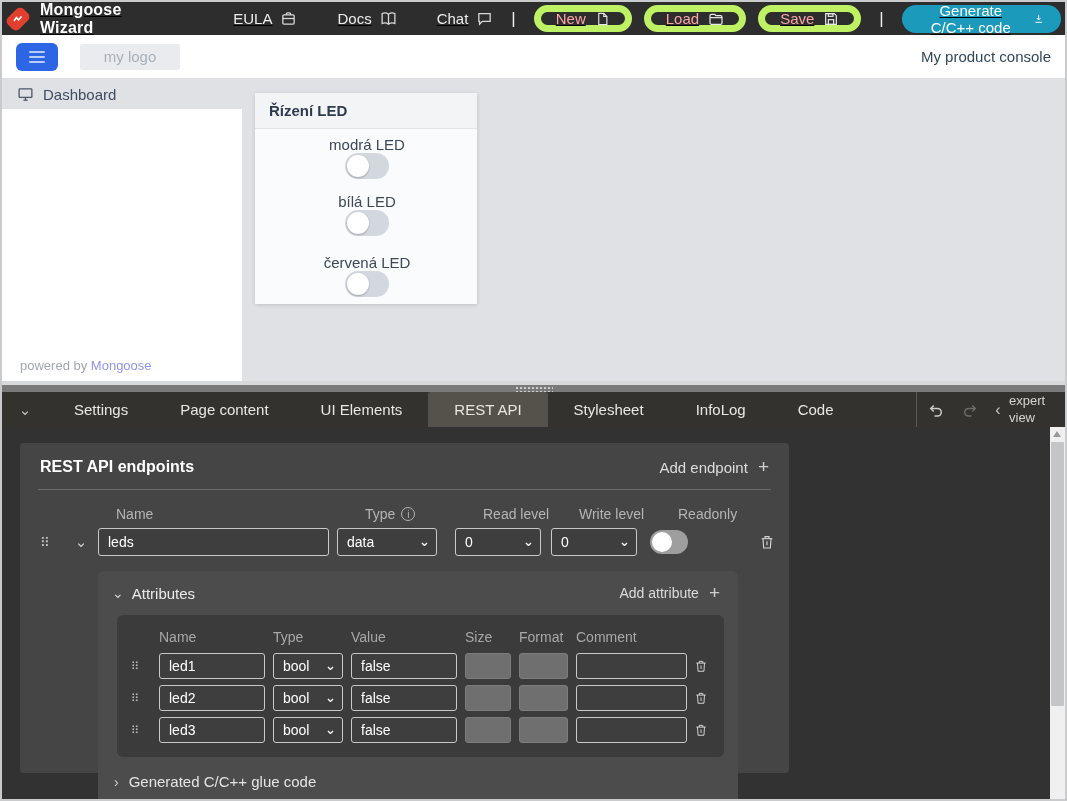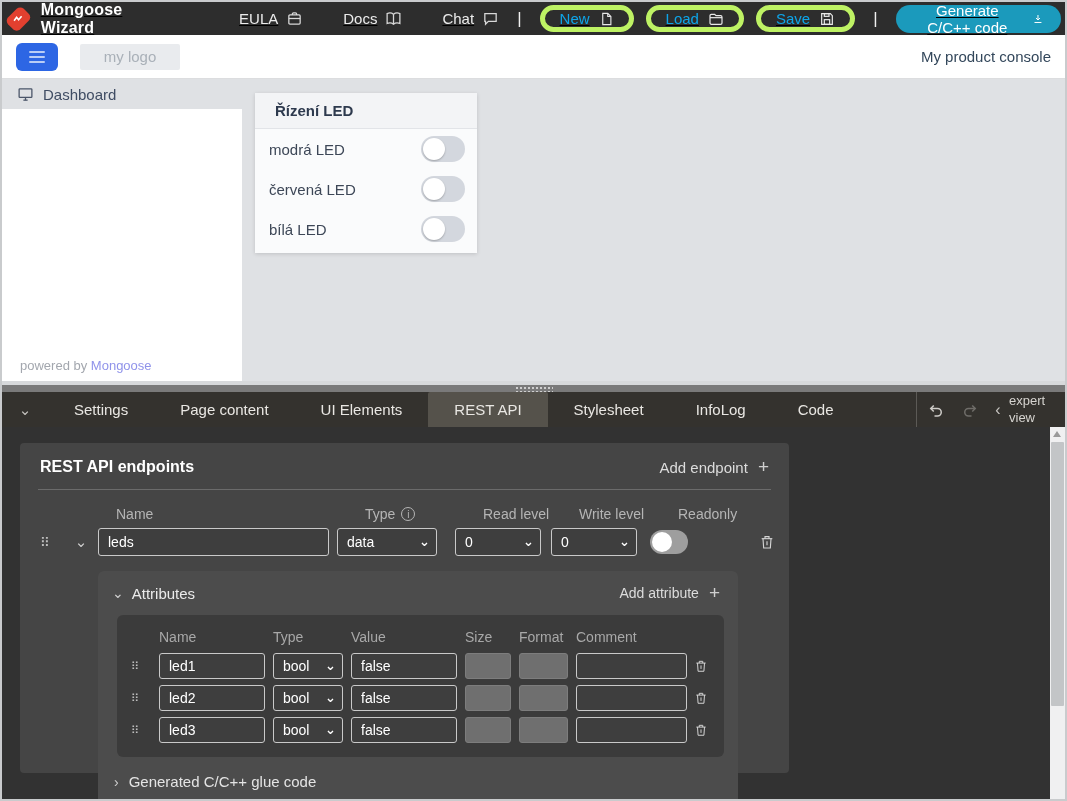--- a/index.html
+++ b/index.html
@@ -9,43 +9,43 @@
   
   .topbar { height:33px; background:#2d2d2d; display:flex; align-items:center; padding:0 4px; flex:0 0 auto;text-decoration:underline; }
   .logo { width:22px; height:22px; background:#e2402f; border-radius:5px; transform:rotate(45deg); margin:0 6px 0 4px; display:flex; align-items:center; justify-content:center; }
   .logo svg { transform:rotate(-45deg); }
   .app-title { color:#ffffff; font-weight:bold; font-size:16px; margin-left:8px; letter-spacing:.2px; }
   .topnav { display:flex; align-items:center; gap:40px; margin-left:92px;text-align:right; }
   .topnav-item { display:flex; align-items:center; gap:8px; color:#ececec; font-size:15px; cursor:pointer; }
   .topnav-item svg { stroke:#d8d8d8; }
   .vsep { color:#f0f0f0; font-size:17px; margin:0 18px; }
   .pillgroup { display:flex; align-items:center; gap:12px; }
-  .pill { display:flex; align-items:center; gap:9px; border:5px solid #bef264; border-radius:999px; background:transparent; color:#0ea5e9; font-size:15px; padding:4px 15px; height:27px; cursor:pointer; font-family:inherit; }
+  .pill { display:flex; align-items:center; gap:9px; border:7px solid #bef264; border-radius:999px; background:transparent; color:#fca5a5; font-size:15px; padding:4px 15px; height:27px; cursor:pointer; font-family:inherit; }
   .pill svg { stroke:#e8e8e8; }
   .gen-btn { display:flex; align-items:center; gap:10px; border:none; border-radius:999px; color:#ffffff; font-size:15px; padding:5px 17px; height:28px; cursor:pointer; font-family:inherit; }
   .gen-btn svg { stroke:#ffffff; }
 
   
   .brandbar { height:44px; background:#ffffff; border-bottom:1px solid #dcdddf; display:flex; align-items:center; padding:0 14px; flex:0 0 auto; }
   .menu-btn { width:42px; height:28px; background:#2d66e4; border:none; border-radius:6px; display:flex; flex-direction:column; align-items:center; justify-content:center; gap:3px; cursor:pointer; }
   .menu-btn i { display:block; width:16px; height:2px; background:#b9cdf6; border-radius:1px; }
   .mylogo { width:100px; height:26px; background:#e9ebee; border-radius:2px; margin-left:22px; display:flex; align-items:center; justify-content:center; color:#a9b0b8; font-size:15px; }
   .console-title { margin-left:auto; color:#33475b; font-size:15px; }
 
   
   .preview { height:302px; background:#dfe1e4; position:relative; flex:0 0 auto; }
   .dash-item { position:absolute; left:0; top:0; width:240px; height:30px; display:flex; align-items:center; gap:9px; padding-left:15px; cursor:pointer; }
   .dash-item svg { stroke:#4a5568; }
   .dash-label { color:#3f4c63; font-size:15px; }
   .side-white { position:absolute; left:0; top:30px; width:240px; height:272px; background:#ffffff; }
   .powered { position:absolute; left:18px; bottom:8px; font-size:13px; color:#a3a7ae; }
   .powered b { color:#9093ea; font-weight:normal; }
   .led-card { position:absolute; left:253px; top:14px; width:222px; background:#fafbfc; box-shadow:0 1px 4px rgba(0,0,0,.14); }
-  .led-card-hd { background:#f3f4f6; border-bottom:1px solid #e2e4e8; padding:9px 20px; font-size:15px; font-weight:bold; color:#2e3a4e; }
-  .led-row { display:flex; align-items:center; justify-content:space-between; padding:7px 12px 7px 14px; }
+  .led-card-hd { background:#f3f4f6; border-bottom:1px solid #e2e4e8; padding:9px 14px; font-size:15px; font-weight:bold; color:#2e3a4e; }
+  .led-row { display:flex; align-items:center; justify-content:space-between; padding:7px 12px 7px 14px;flex-direction:column; }
   .led-label { color:#3d4757; font-size:15px; }
   .tgl-lg { width:44px; height:26px; border-radius:13px; background:#d3d7de; position:relative; cursor:pointer; flex:0 0 auto; }
   .tgl-lg::after { content:""; position:absolute; left:2px; top:2px; width:22px; height:22px; border-radius:50%; background:#fff; box-shadow:0 1px 2px rgba(0,0,0,.25); }
 
   
   .splitter { height:11px; flex:0 0 auto; background:#d7d9db; display:flex; flex-direction:column; }
   .split-bar { margin-top:4px; height:7px; background:#7a7a7a; display:flex; align-items:center; justify-content:center; cursor:row-resize; }
   .split-dots { width:38px; height:6px; background-image:radial-gradient(#cfcfcf 1px, transparent 1.2px); background-size:4px 4px; background-position:0 0; }
 
   
@@ -221,26 +221,26 @@
       <span>powered by</span>
       <b>Mongoose</b>
     </div>
 
     <div class="led-card">
       <div class="led-card-hd">Řízení LED</div>
       <div class="led-row">
         <span class="led-label">modrá LED</span>
         <span class="tgl-lg"></span>
       </div>
+      <div class="led-row" style="padding-bottom:11px">
+        <span class="led-label">bílá LED</span>
+        <span class="tgl-lg"></span>
+      </div>
       <div class="led-row">
         <span class="led-label">červená LED</span>
-        <span class="tgl-lg"></span>
-      </div>
-      <div class="led-row" style="padding-bottom:11px">
-        <span class="led-label">bílá LED</span>
         <span class="tgl-lg"></span>
       </div>
     </div>
   </div>
 
   <div class="splitter">
     <div class="split-bar">
       <div class="split-dots"></div>
     </div>
   </div>

